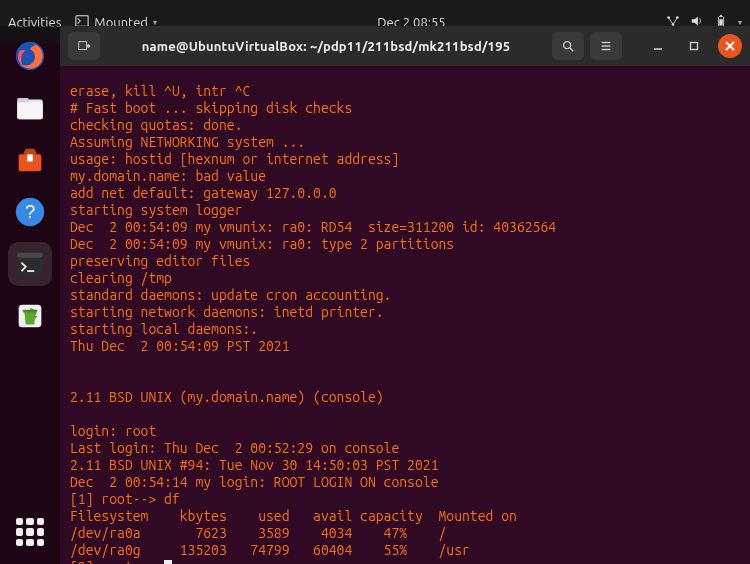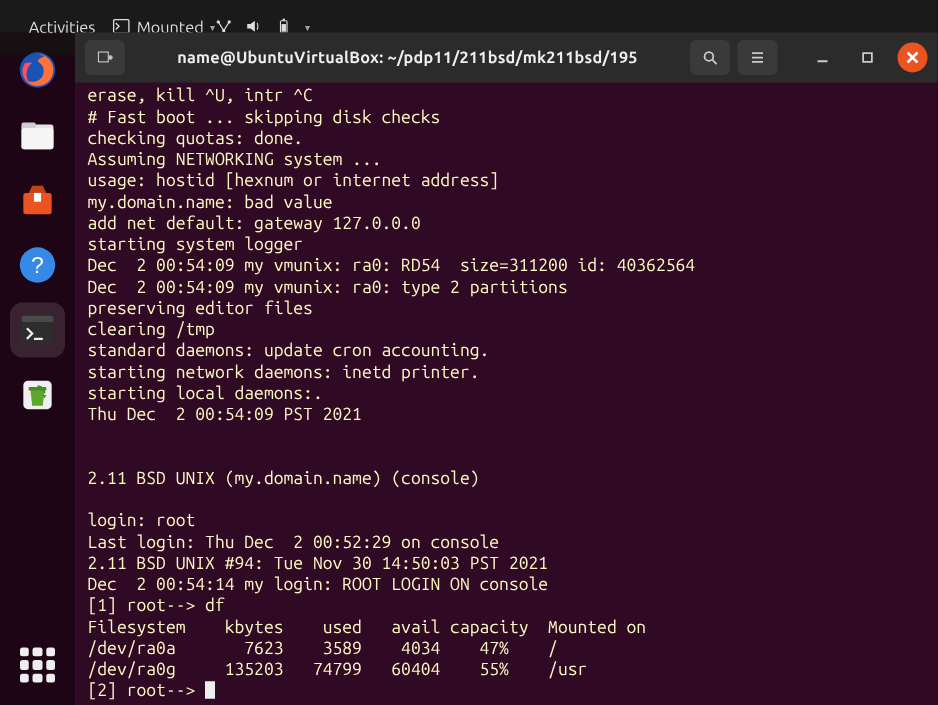--- a/index.html
+++ b/index.html
@@ -1,18 +1,18 @@
 <!DOCTYPE html>
 <html><head>
 <meta charset="utf-8">
 <style>
   * { margin: 0; padding: 0; box-sizing: border-box; }
   html, body { width: 750px; height: 564px; overflow: hidden; font-family: "Ubuntu", "DejaVu Sans", sans-serif; background: #2c001e; }
   
-  .top-bar { height: 44px; background: #1a1a1a; color: #ddd; display: flex; align-items: center; font-size: 13px; padding: 0 23px; }
+  .top-bar { height: 44px; background: #1a1a1a; color: #ddd; display: flex; align-items: center; font-size: 13px; padding: 0 8px; }
   .top-left { display: flex; gap: 14px; align-items: center; }
   .top-center { flex: 1; text-align: center; }
   .top-right { display: flex; gap: 10px; align-items: center; }
   .top-item { display: flex; align-items: center; gap: 5px; }
   .chev-down { font-size: 8px; opacity: .7; }
   .status-icon svg { width: 14px; height: 14px; fill: #ddd; }
   
   .dock { position: absolute; left: 0; top: 26px; bottom: 0; width: 60px; background: rgba(20,10,15,.55); display: flex; flex-direction: column; align-items: center; padding-top: 8px; gap: 8px; }
   .dock-icon { width: 44px; height: 44px; border-radius: 10px; display: flex; align-items: center; justify-content: center; }
   .dock-icon svg { width: 34px; height: 34px; }
@@ -27,40 +27,41 @@
   .hdr-btn.square { background: #3a3a3a; }
   .hdr-btn svg { width: 14px; height: 14px; fill: #ccc; stroke: #ccc; }
   .hdr-title { flex: 1; text-align: center; color: #eee; font-size: 13px; font-weight: 600; letter-spacing: .2px; white-space: nowrap; overflow: hidden; text-overflow: ellipsis; padding: 0 6px; }
   .hdr-gap { width: 6px; }
   .win-btn { width: 24px; height: 24px; border-radius: 50%; display: flex; align-items: center; justify-content: center; margin-left: 6px; }
   .win-btn svg { width: 10px; height: 10px; }
   .win-close { background: #e95420; }
   .win-close svg { stroke: #fff; stroke-width: 2; }
   .win-minmax svg { stroke: #ccc; fill: #ccc; }
   
-  .term-body { flex: 1; padding: 2px 10px 8px 10px; color: #fef9c3; font-family: "Ubuntu Mono","DejaVu Sans Mono",monospace; font-size: 14px; line-height: 17px; white-space: pre; overflow: hidden; }
+  .term-body { flex: 1; padding: 17px 10px 8px 10px; color: #f97316; font-family: "Ubuntu Mono","DejaVu Sans Mono",monospace; font-size: 14px; line-height: 17px; white-space: pre; overflow: hidden; }
   .cursor { display: inline-block; width: 8px; height: 14px; background: #eee; vertical-align: -2px; }
 </style>
 </head>
 <body>
 
 <div class="top-bar">
   <div class="top-left">
     <span class="top-item">Activities</span>
     <span class="top-item">
       <span class="status-icon">
         <svg viewBox="0 0 16 16">
             <rect x="1" y="2" width="14" height="12" rx="1" fill="none" stroke="#ddd" stroke-width="1.2"></rect>
             <path d="M3 5l3 3-3 3" fill="none" stroke="#ddd" stroke-width="1.2"></path>
           </svg>
       </span>
       <span>Mounted</span>
       <span class="chev-down">▾</span>
     </span>
   </div>
+  <div class="top-center">Dec 2  08:55</div>
   <div class="top-right">
     <span class="status-icon"><svg viewBox="0 0 16 16">
           <circle cx="3" cy="4" r="1.5"></circle>
           <circle cx="13" cy="4" r="1.5"></circle>
           <circle cx="8" cy="12" r="1.5"></circle>
           <path d="M3 4L8 12L13 4" stroke="#ddd" stroke-width="1" fill="none"></path>
         </svg></span>
     <span class="status-icon"><svg viewBox="0 0 16 16">
           <path d="M2 6v4h3l4 3V3L5 6H2z"></path>
           <path d="M11 5c1 1 1 5 0 6" fill="none" stroke="#ddd"></path>

